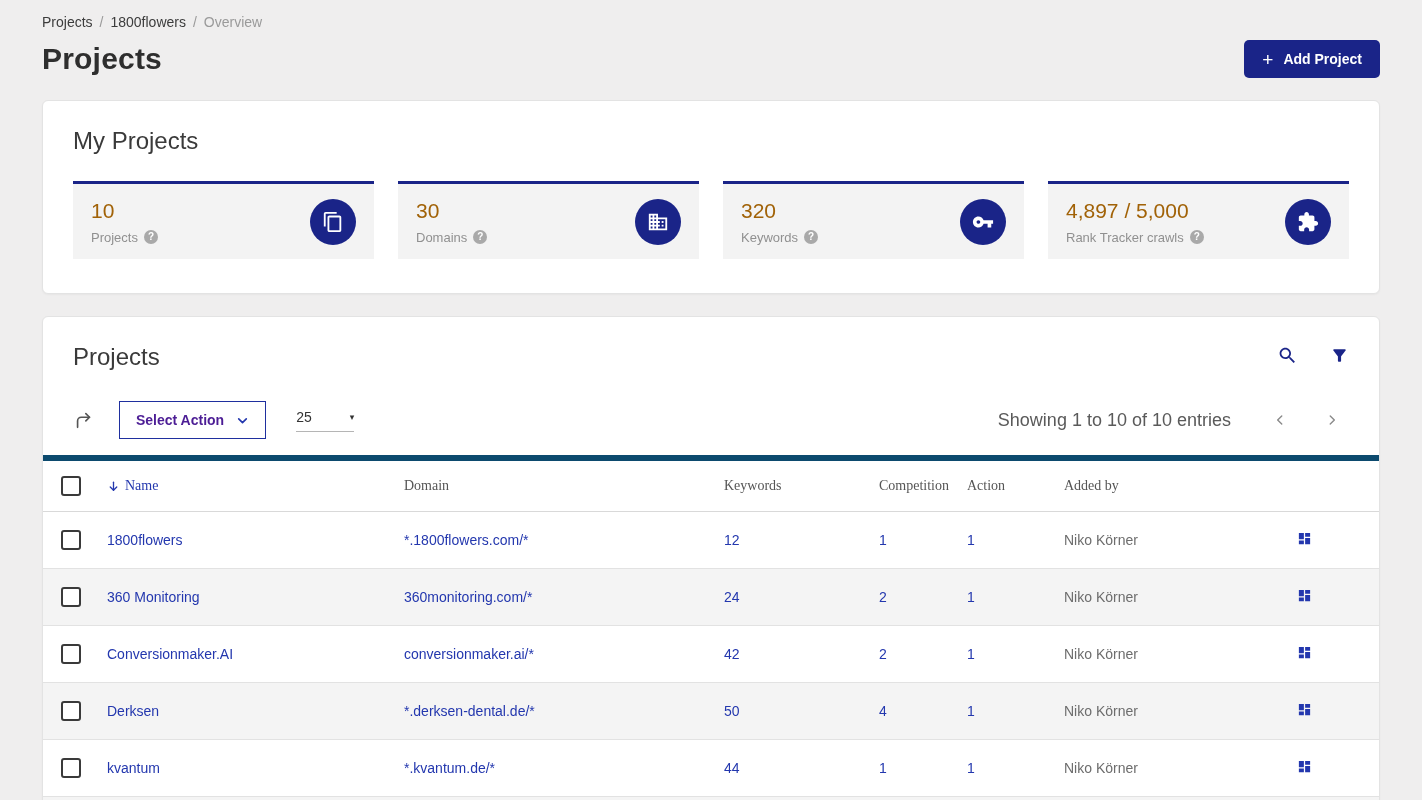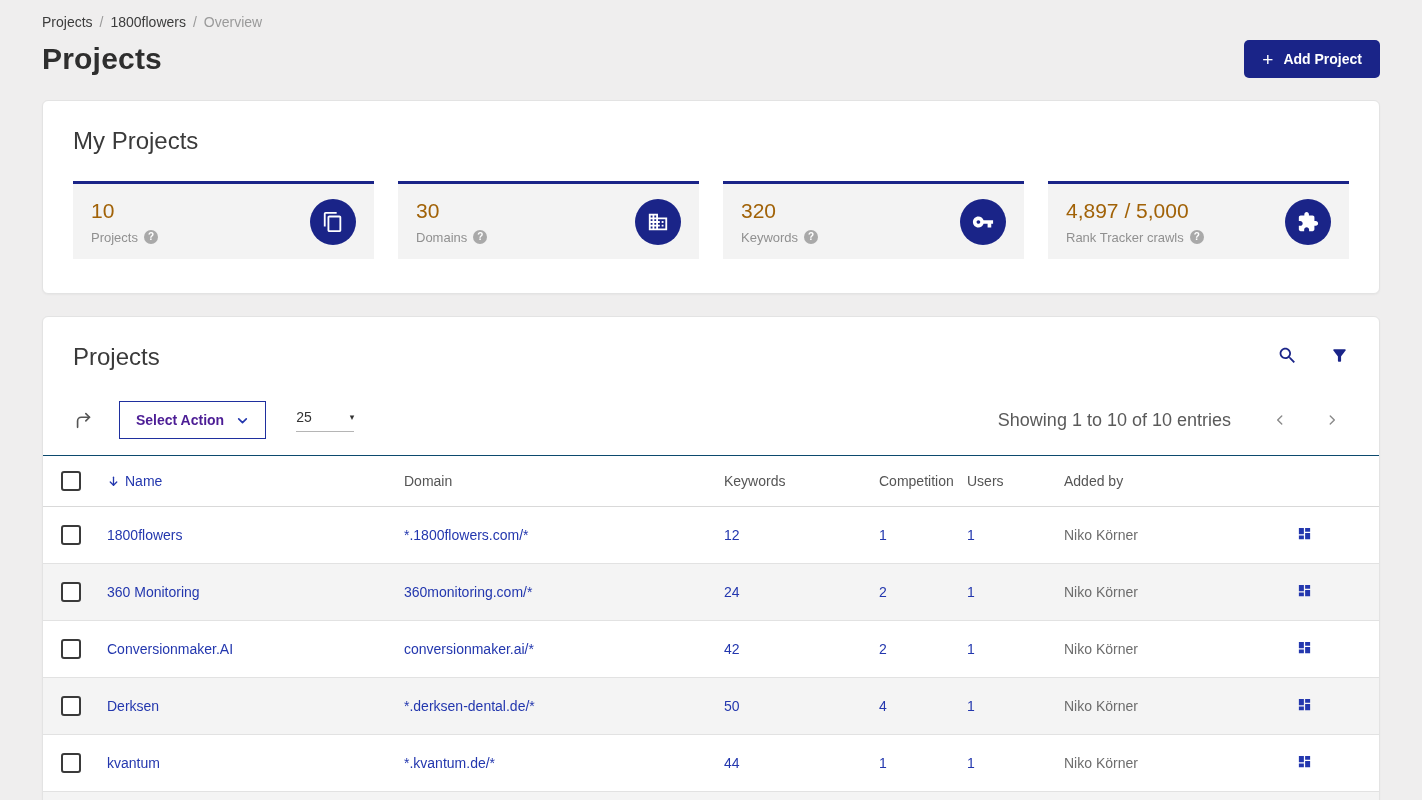--- a/index.html
+++ b/index.html
@@ -77,22 +77,22 @@
   .page-size .caret { font-size:9px; color:#333; }
   .controls-spacer { flex:1; }
   .showing { font-size:18px; color:#5a5a5a; }
   .pager { display:flex; gap:38px; margin-left:42px; margin-right:10px; }
   .pager span { cursor:pointer; display:flex; align-items:center; }
 
   
   table { width:100%; border-collapse:collapse; margin-top:16px; font-size:14px; }
   thead th {
     text-align:left; font-weight:400; color:#555; padding:15px 0;
-    border-top:1px solid #0c4a6e; border-bottom:1px solid #d9d9d9;
-    white-space:nowrap; cursor:pointer;
+    border-top:6px solid #0c4a6e; border-bottom:1px solid #d9d9d9;
+    white-space:nowrap; cursor:pointer;font-family:Liberation Serif, serif;
   }
   thead th.th-name { color:#2337ae; }
   .th-name-inner { display:flex; align-items:center; gap:5px; }
   tbody td { padding:18px 0; border-bottom:1px solid #e2e2e2; white-space:nowrap; }
   tbody tr:nth-child(even) { background:#f4f4f4; }
   .cb-cell { padding-left:18px !important; width:64px; }
   .checkbox {
     width:20px; height:20px; border:2px solid #3a3a3a; border-radius:3px; background:#fff;
     cursor:pointer;
   }
@@ -261,21 +261,21 @@
               <svg width="13" height="13" viewBox="0 0 24 24" fill="none" stroke="#2337ae" stroke-width="2.4" stroke-linecap="round" stroke-linejoin="round">
                   <line x1="12" y1="4" x2="12" y2="19"></line>
                   <polyline points="6 13 12 19 18 13"></polyline>
                 </svg>
               <span>Name</span>
             </span>
           </th>
           <th>Domain</th>
           <th>Keywords</th>
           <th>Competition</th>
-          <th>Users</th>
+          <th>Action</th>
           <th>Added by</th>
           <th></th>
         </tr>
       </thead>
       <tbody>
         <tr>
           <td class="cb-cell">
               <div class="checkbox"></div>
             </td>
           <td><a class="cell-link">1800flowers</a></td>

